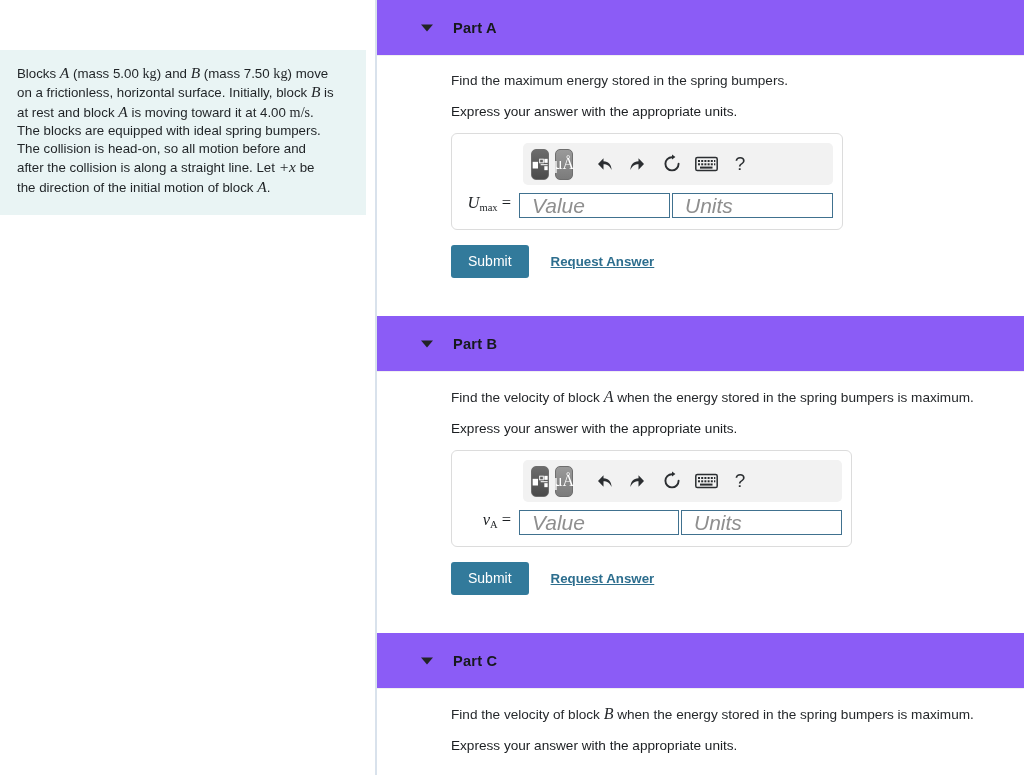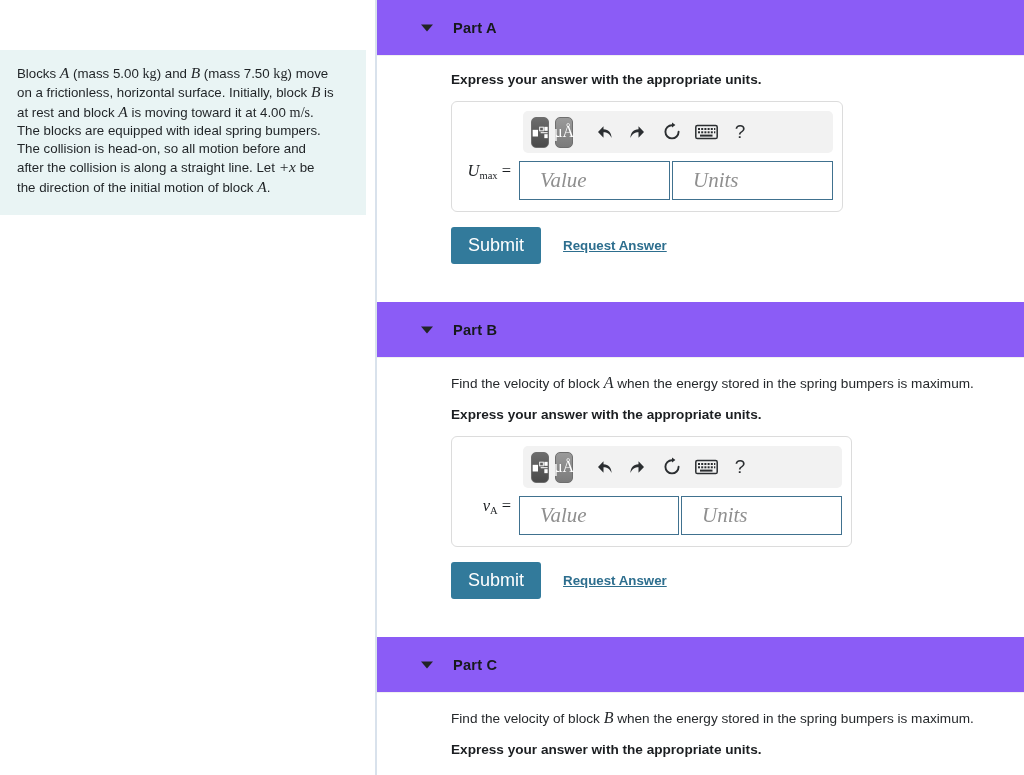--- a/index.html
+++ b/index.html
@@ -101,21 +101,21 @@
     margin: 0 0 14px 0;
     white-space: nowrap;
   }
   .q-text .mi {
     font-family: "Liberation Serif", serif;
     font-style: italic;
     font-size: 16px;
   }
   .q-strong {
     font-size: 13.6px;
-    font-weight: bold;
+    font-weight: normal;
     color: #1b1e21;
     margin: 0 0 14px 0;
   }
 
   
   .answer-box {
     border: 1px solid #dcdcdc;
     border-radius: 6px;
     background: #ffffff;
     padding: 9px 9px 11px 9px;
@@ -186,28 +186,28 @@
   }
   .var-label i { font-style: italic; }
   .var-label sub {
     font-size: 10.5px;
     font-style: normal;
     vertical-align: baseline;
     position: relative;
     top: 3px;
   }
   .ans-input {
-    height: 39px;
+    height: 25px;
     border: 1px solid #40718f;
     background: #ffffff;
-    font-family: Liberation Serif, serif;
+    font-family: Liberation Sans, sans-serif;
     font-style: italic;
     font-size: 21px;
     color: #8a8a8a;
-    padding: 0 20px;
+    padding: 0 12px;
     outline: none;
   }
   .ans-input::placeholder {
     color: #8f8f8f;
     font-style: italic;
     opacity: 1;
   }
   .ans-input.value-a { width: 151px; }
   .ans-input.units-a { width: 161px; margin-left: 2px; }
   .ans-input.value-b { width: 160px; }
@@ -218,21 +218,21 @@
     display: flex;
     align-items: center;
     margin-top: 15px;
   }
   .submit-btn {
     background: #327a9b;
     color: #ffffff;
     border: none;
     border-radius: 3px;
     font-family: "Liberation Sans", sans-serif;
-    font-size: 18px;
+    font-size: 14px;
     padding: 9px 17px 10px 17px;
     cursor: pointer;
     line-height: 1;
   }
   .req-link {
     margin-left: 22px;
     color: #2d6e8e;
     font-size: 13.3px;
     font-weight: bold;
     text-decoration: underline;
@@ -251,20 +251,21 @@
   </div>
 
   <div class="right-col">
 
     <div>
       <div class="part-header">
         <span class="caret"></span>
         <span class="part-title">Part A</span>
       </div>
       <div class="part-body">
+        <p class="q-text"><span>Find the maximum energy stored in the spring bumpers.</span></p>
         <p class="q-strong">Express your answer with the appropriate units.</p>
 
         <div class="answer-box">
           <div class="toolbar">
             <div class="tb-btn b1">
               <svg width="24" height="19" viewBox="0 0 24 19">
                 <rect x="1" y="5.5" width="8" height="10" fill="#ffffff"></rect>
                 <rect x="11.5" y="1.5" width="5.5" height="5.5" fill="none" stroke="#ffffff" stroke-width="1.4"></rect>
                 <rect x="18.5" y="1" width="5" height="6" fill="#ffffff"></rect>
                 <rect x="13" y="9" width="10.5" height="1.6" fill="#ffffff"></rect>

